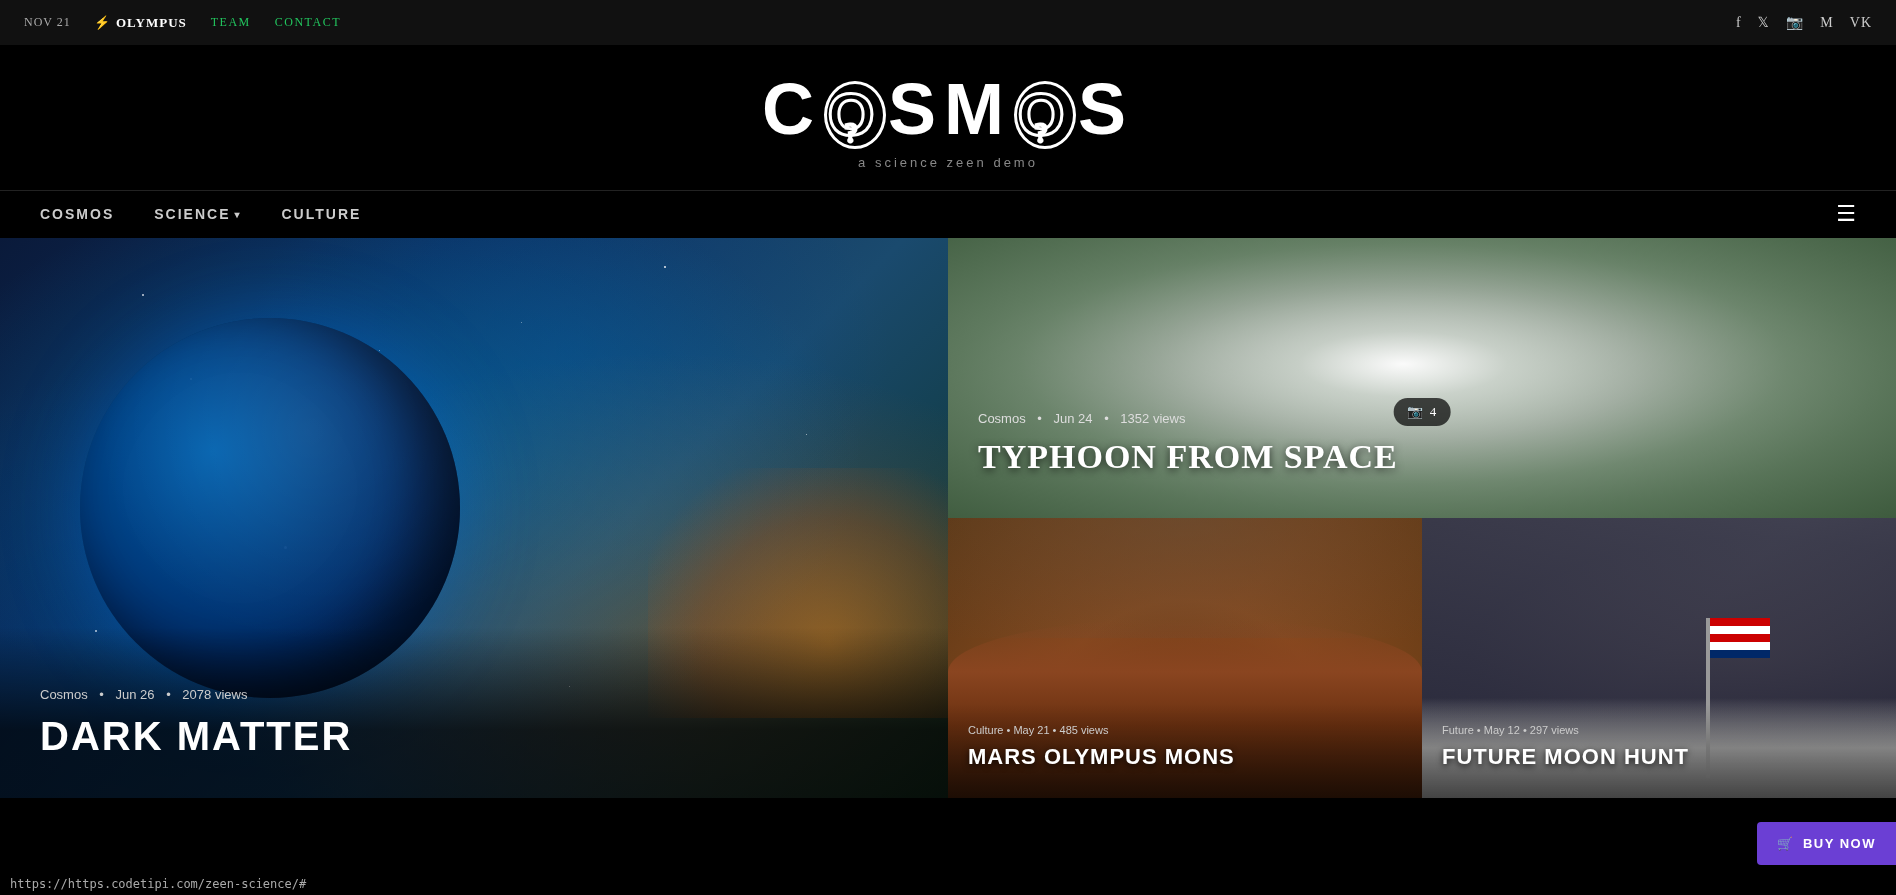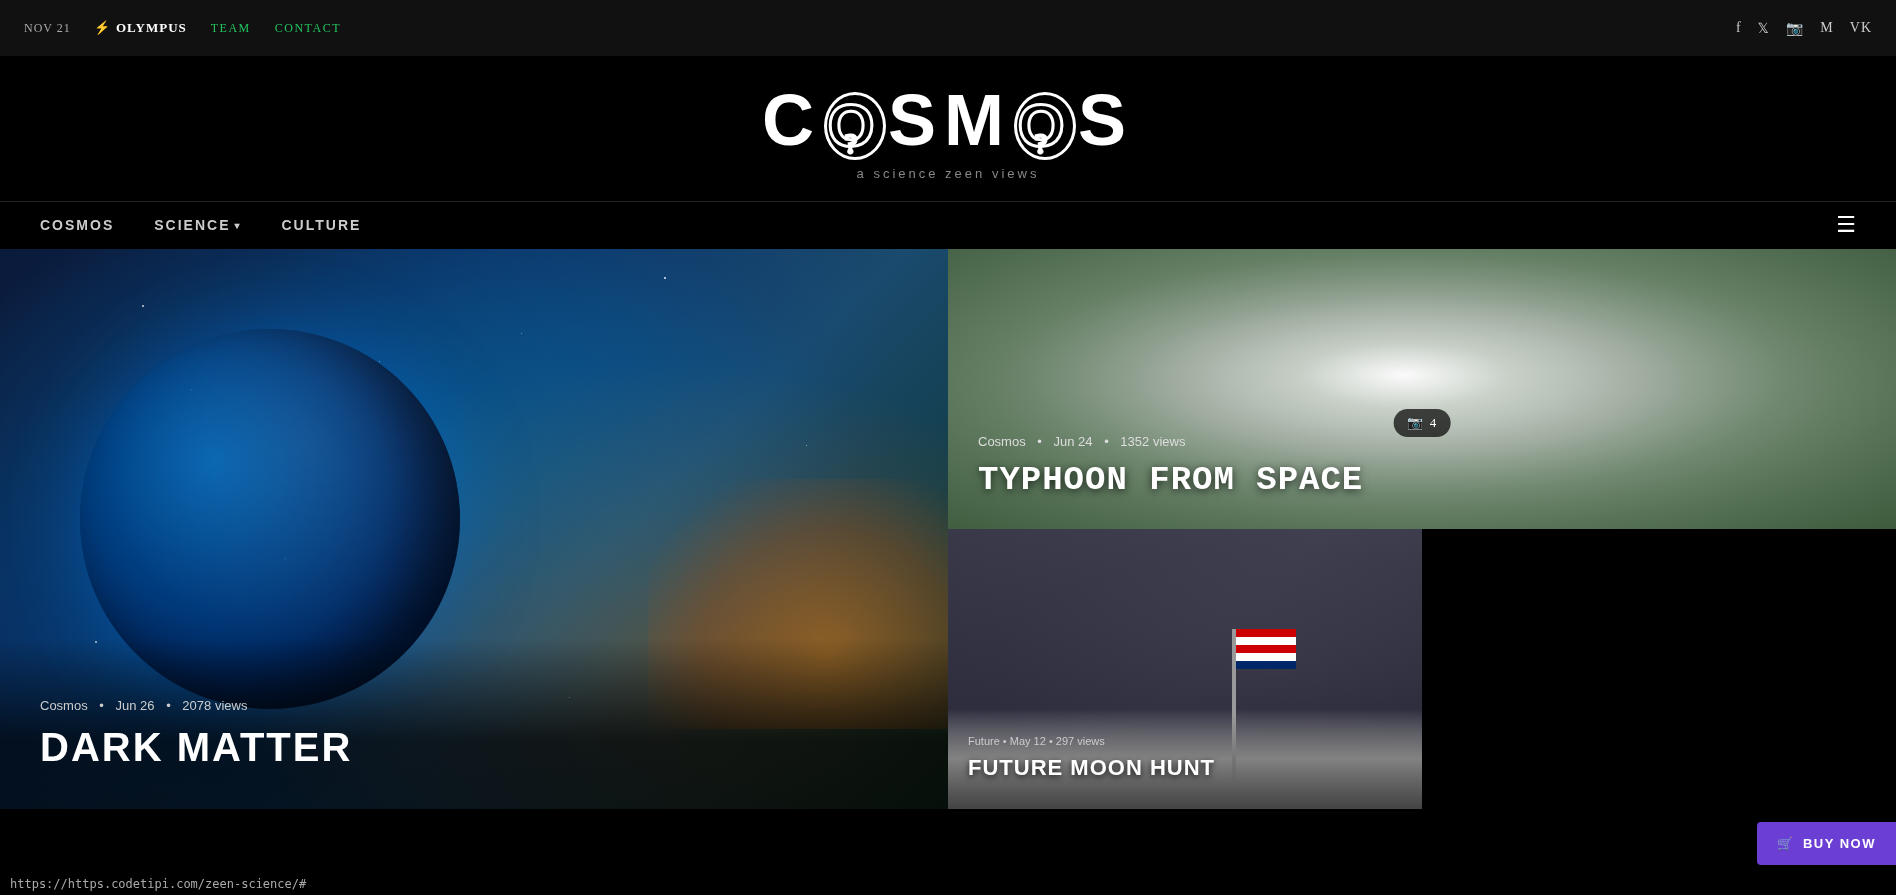--- a/index.html
+++ b/index.html
@@ -5,21 +5,21 @@
     * { margin: 0; padding: 0; box-sizing: border-box; }
     body { background: #000; color: #fff; font-family: 'Georgia', serif; overflow-x: hidden; }
 
     
     .top-bar {
       background: #111;
       display: flex;
       align-items: center;
       justify-content: space-between;
       padding: 0 24px;
-      height: 56px;
+      height: 45px;
       font-size: 13px;
       letter-spacing: 1px;
     }
     .top-bar-left { display: flex; align-items: center; gap: 24px; }
     .top-bar-left .date { color: #aaa; font-size: 12px; }
     .top-bar-left .popular { display: flex; align-items: center; gap: 4px; color: #fff; font-weight: bold; cursor: pointer; }
     .top-bar-left .popular .bolt { color: #f90; }
     .top-bar-left a { color: #22c55e; text-decoration: none; font-size: 12px; letter-spacing: 1.5px; cursor: pointer; }
     .top-bar-right { display: flex; align-items: center; gap: 16px; }
     .social-icon { color: #ccc; font-size: 14px; cursor: pointer; }
@@ -161,27 +161,27 @@
       cursor: pointer;
     }
     .featured-top-right .bg-typhoon {
       position: absolute; inset: 0;
       background:
         radial-gradient(ellipse at 50% 50%, rgba(255,255,255,0.6) 0%, rgba(180,180,180,0.8) 30%, rgba(100,120,100,0.9) 70%, rgba(80,100,80,1) 100%);
     }
     .featured-top-right-overlay {
       position: absolute;
       bottom: 0; left: 0; right: 0;
-      padding: 20px 30px 30px;
+      padding: 20px 30px 42px;
     }
     .featured-top-right .article-title {
       font-size: 34px;
       font-weight: 900;
       color: #fff;
-      font-family: Liberation Mono, monospace;
+      font-family: Liberation Serif, serif;
       letter-spacing: 1px;
       text-shadow: 0 2px 8px rgba(0,0,0,0.7);
     }
     .camera-badge {
       display: inline-flex;
       align-items: center;
       gap: 6px;
       background: rgba(0,0,0,0.7);
       border-radius: 20px;
       padding: 6px 14px;
@@ -335,21 +335,21 @@
     <span class="social-icon">📷</span>
     <span class="social-icon">M</span>
     <span class="social-icon">VK</span>
   </div>
 </div>
 
 <div class="header">
   <div class="logo-text">
     C<span class="o1" style="display:inline-block; width:62px; text-align:center; color:transparent; -webkit-text-stroke:3px #fff; border:3px solid #fff; border-radius:50%; height:68px; line-height:62px; vertical-align:middle; margin: 0 2px; font-size:60px;">O</span>SM<span class="o2" style="display:inline-block; width:62px; text-align:center; color:transparent; -webkit-text-stroke:3px #fff; border:3px solid #fff; border-radius:50%; height:68px; line-height:62px; vertical-align:middle; margin: 0 2px; font-size:60px;">O</span>S
   </div>
-  <div class="logo-subtitle">a science zeen views</div>
+  <div class="logo-subtitle">a science zeen demo</div>
 </div>
 
 <nav class="nav-bar">
   <div class="nav-links">
     <a class="nav-link">COSMOS</a>
     <a class="nav-link has-dropdown">
       <span>SCIENCE</span>
       <span style="font-size:10px;">▾</span>
     </a>
     <a class="nav-link">CULTURE</a>
@@ -407,20 +407,39 @@
       <div style="position:absolute;bottom:80px;left:50%;transform:translateX(-50%);">
         <div class="camera-badge">
           <span>📷</span>
           <span>4</span>
         </div>
       </div>
     </div>
 
     <div class="bottom-right-grid">
 
+      <div class="featured-mars">
+        <div class="bg-mars"></div>
+
+        <div style="position:absolute;bottom:0;left:0;right:0;height:180px;
+          background: linear-gradient(to top, #3a1a08 0%, #6a3010 40%, #8a4520 70%, transparent 100%);
+          border-radius: 50% 50% 0 0 / 30% 30% 0 0;pointer-events:none;"></div>
+        <div style="position:absolute;top:0;left:0;right:0;height:120px;
+          background: radial-gradient(ellipse at 50% 0%, rgba(100,80,60,0.5), transparent);pointer-events:none;"></div>
+        <div class="featured-mars-overlay">
+          <div class="article-meta-small">
+            <span>Culture</span>
+            <span> • </span>
+            <span>May 21</span>
+            <span> • </span>
+            <span>485 views</span>
+          </div>
+          <div class="article-title-small">MARS OLYMPUS MONS</div>
+        </div>
+      </div>
 
       <div class="featured-moon">
         <div class="bg-moon"></div>
 
         <div style="position:absolute;bottom:0;left:0;right:0;height:100px;
           background: linear-gradient(to top, #888 0%, #aaa 50%, transparent 100%);pointer-events:none;"></div>
 
         <div class="astronaut-area">
           <div class="flag-pole">
             <div class="flag"></div>

